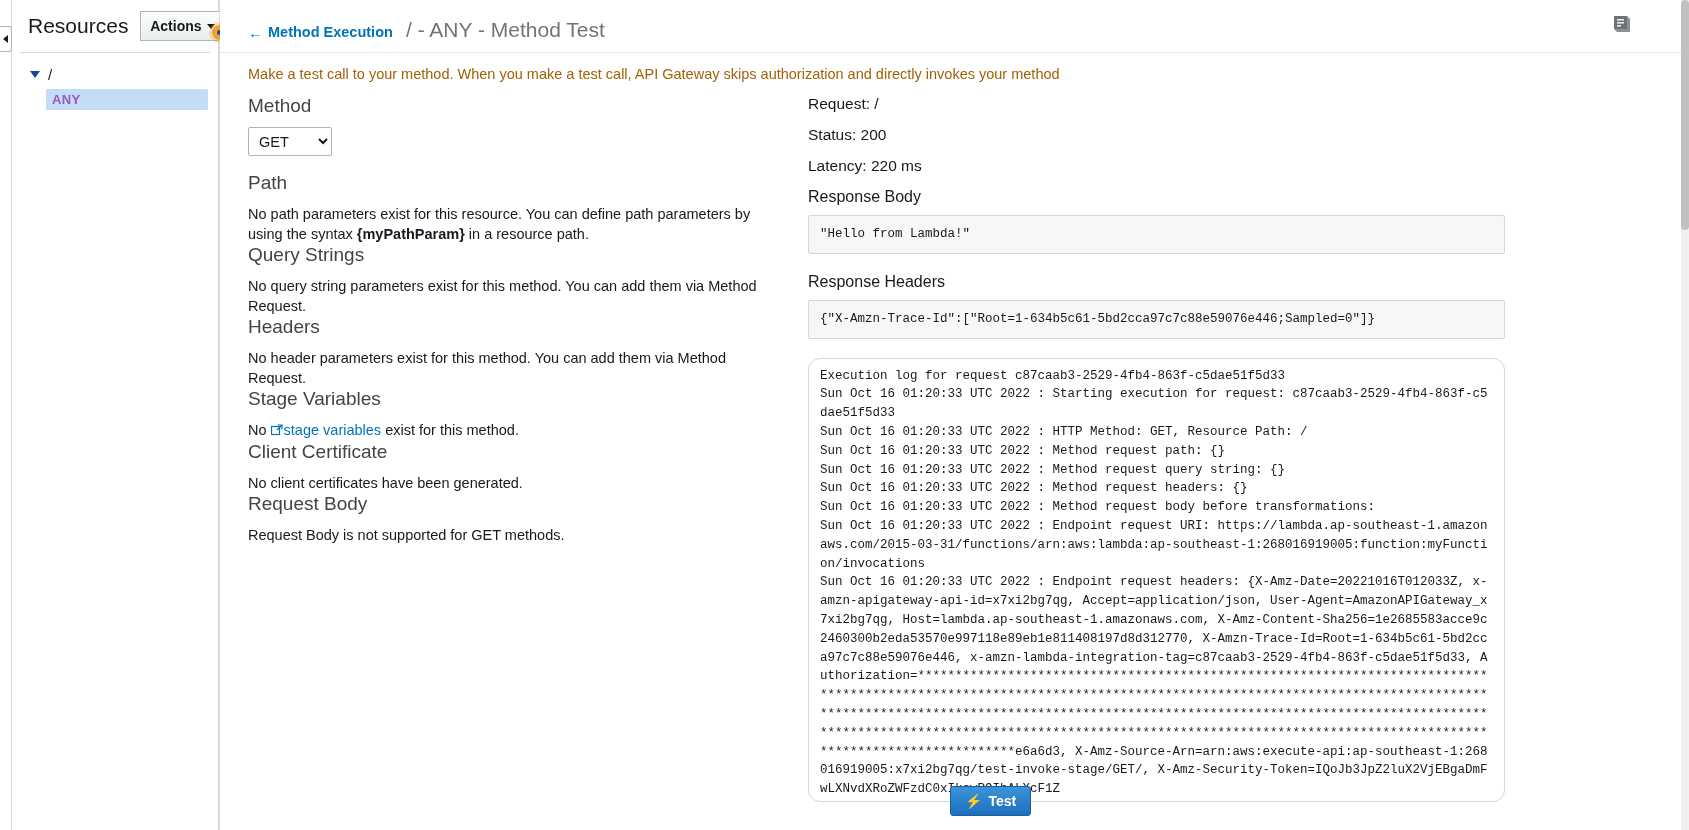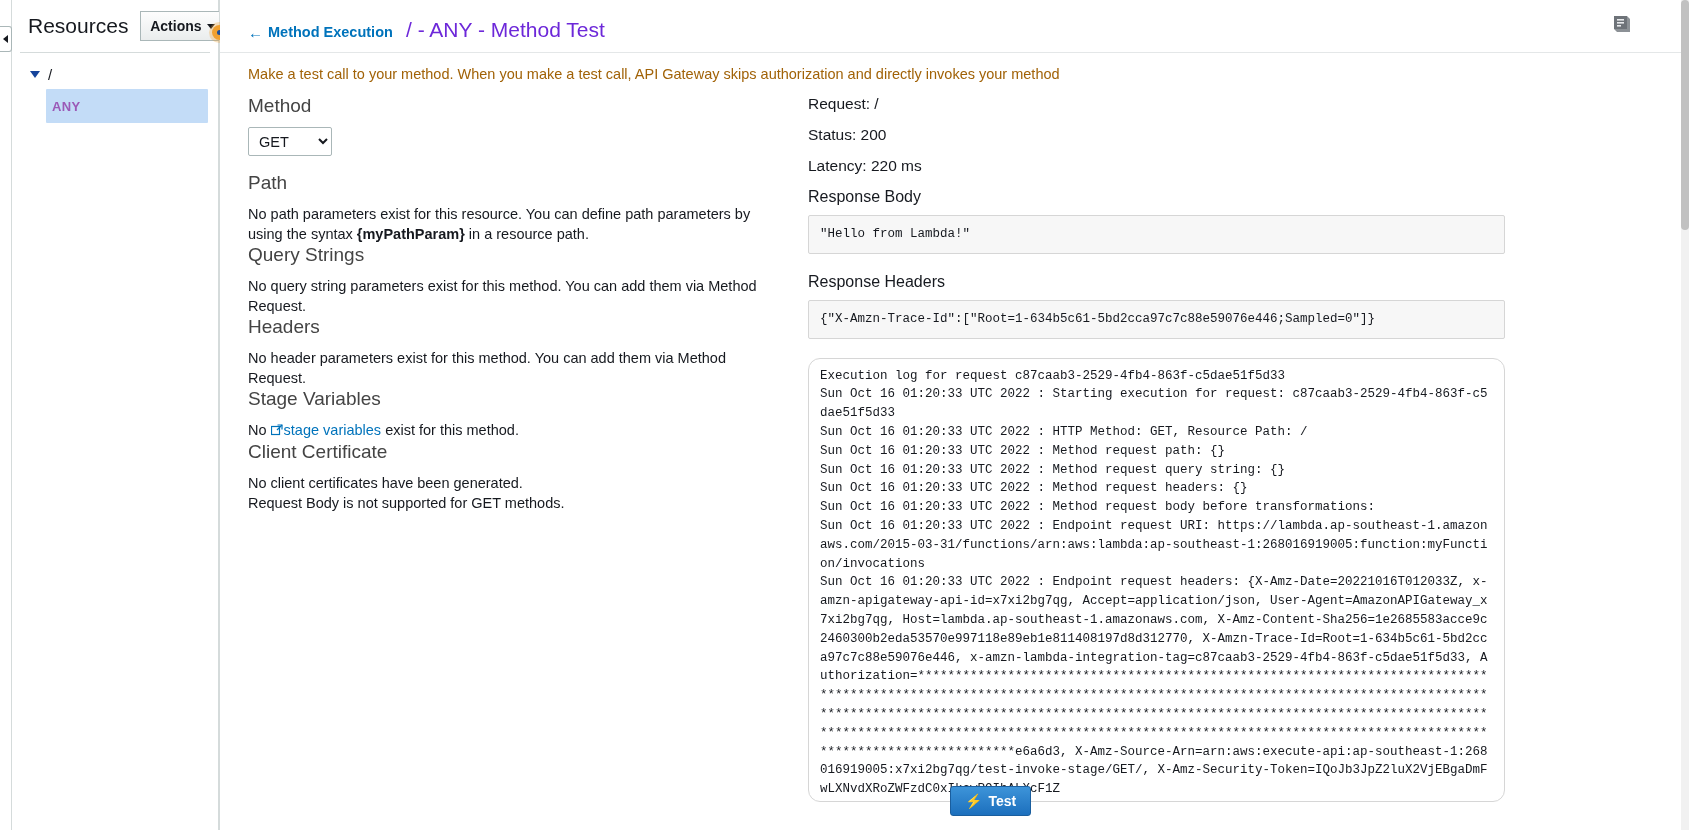--- a/index.html
+++ b/index.html
@@ -54,21 +54,21 @@
   .left-sep { height: 1px; background: #d5dbdb; margin: 0 8px; }
 
   .tree { padding-top: 10px; }
   .tree-root { display: flex; align-items: center; gap: 8px; padding-left: 18px; height: 22px; cursor: pointer; }
   .tri-dn {
     width: 0; height: 0; border-left: 5px solid transparent;
     border-right: 5px solid transparent; border-top: 7px solid #16449b;
   }
   .tree-root-label { font-size: 15px; color: #16191f; }
   .tree-child {
-    margin: 4px 10px 0 34px; height: 34px;
+    margin: 4px 10px 0 34px; height: 21px;
     background: #c3dcf7; border-radius: 1px;
     display: flex; align-items: center; padding-left: 6px; cursor: pointer;
   }
   .tree-child-label { font-size: 13px; font-weight: bold; color: #9b59b6; letter-spacing: .3px; }
 
   
   .divider { position: absolute; left: 219px; top: 0; width: 1px; height: 830px; background: #d5dbdb; }
   .handle-dot {
     position: absolute; left: 212px; top: 25px; width: 15px; height: 15px;
     border-radius: 50%; background: #f0a030;
@@ -81,21 +81,21 @@
   .main { position: absolute; left: 220px; top: 0; right: 8px; height: 830px; background: #fff; }
   .main-head { height: 52px; position: relative; }
   .back-link {
     position: absolute; left: 28px; top: 24px;
     font-size: 14.5px; font-weight: bold; color: #0073bb;
     display: flex; align-items: center; gap: 5px; cursor: pointer; white-space: nowrap;
   }
   .back-arrow { font-size: 15px; line-height: 1; }
   .page-title {
     position: absolute; left: 186px; top: 18px;
-    font-size: 21px; color: #6d28d9; font-weight: 400; white-space: nowrap;
+    font-size: 21px; color: #737373; font-weight: 400; white-space: nowrap;
   }
   .doc-icon { position: absolute; right: 48px; top: 14px; cursor: pointer; }
   .head-rule { position: absolute; left: 0; right: 0; top: 52px; height: 1px; background: #e4e7e8; }
 
   .intro {
     position: absolute; left: 28px; top: 66px;
     font-size: 14.5px; color: #a16207;
   }
 
   
@@ -238,20 +238,21 @@
       <h3 class="sec sec-gap">Stage Variables</h3>
       <p class="body"><span>No </span><a class="link"><span class="ext-ico"><svg width="12" height="12" viewBox="0 0 12 12">
                 <rect x="0.5" y="2.5" width="8" height="8" fill="none" stroke="#0073bb" stroke-width="1.2"></rect>
                 <path d="M6.5 1 L11 1 L11 5.5" fill="none" stroke="#0073bb" stroke-width="1.2"></path>
                 <path d="M11 1 L6 6" stroke="#0073bb" stroke-width="1.2"></path>
               </svg></span><span>stage variables</span></a><span> exist for this method.</span></p>
 
       <h3 class="sec sec-gap">Client Certificate</h3>
       <p class="body">No client certificates have been generated.</p>
 
+      <h3 class="sec sec-gap">Request Body</h3>
       <p class="body">Request Body is not supported for GET methods.</p>
     </div>
 
     <div class="col-right">
       <p class="rline">Request: /</p>
       <p class="rline">Status: 200</p>
       <p class="rline">Latency: 220 ms</p>
 
       <p class="rhead">Response Body</p>
       <div class="code-box">"Hello from Lambda!"</div>

